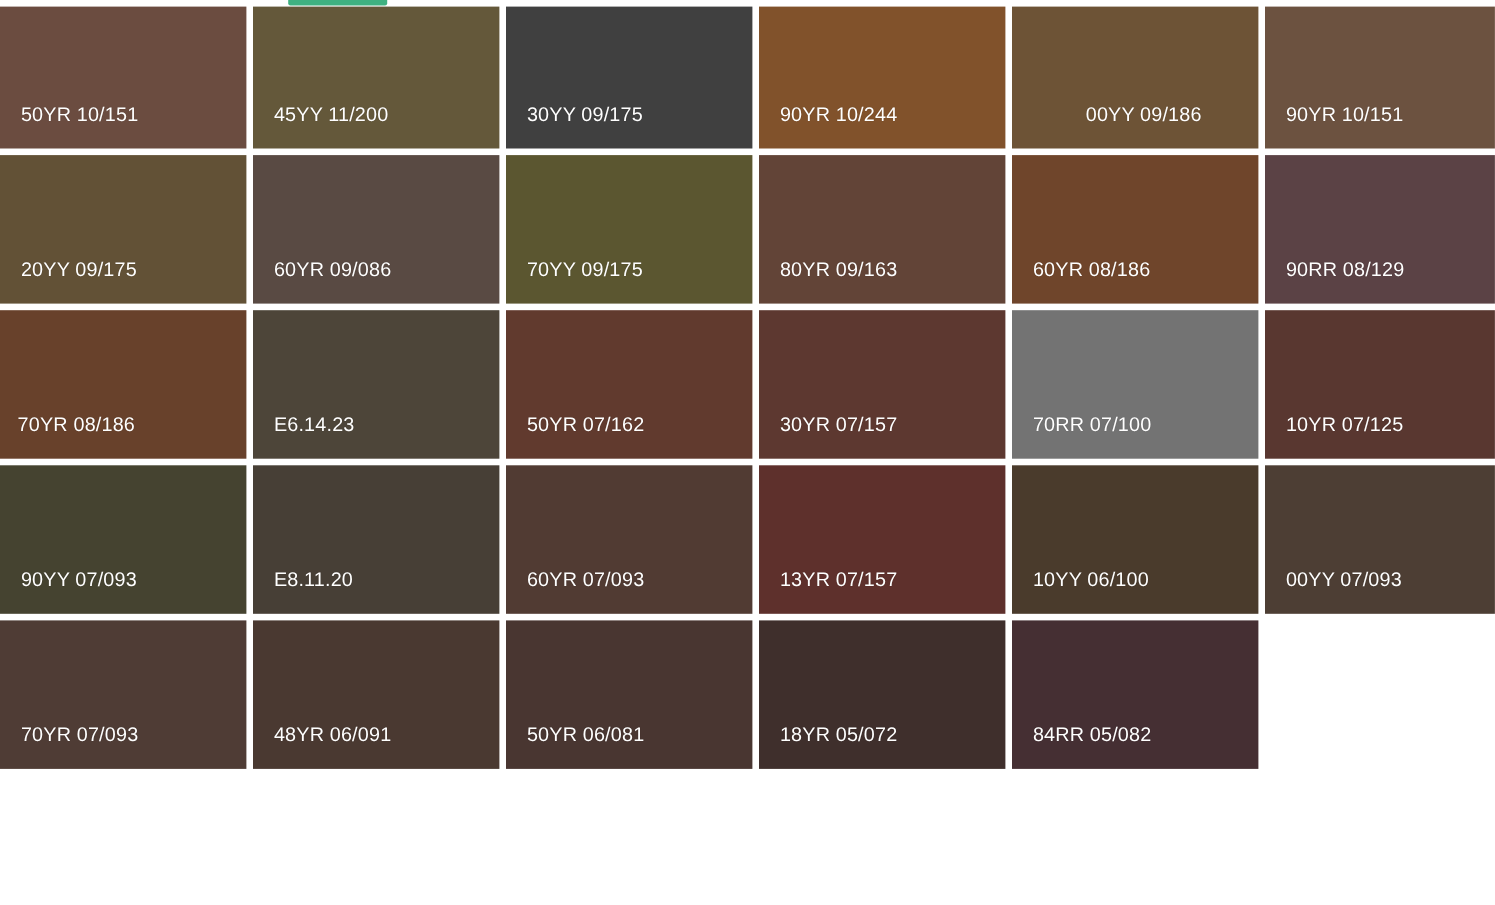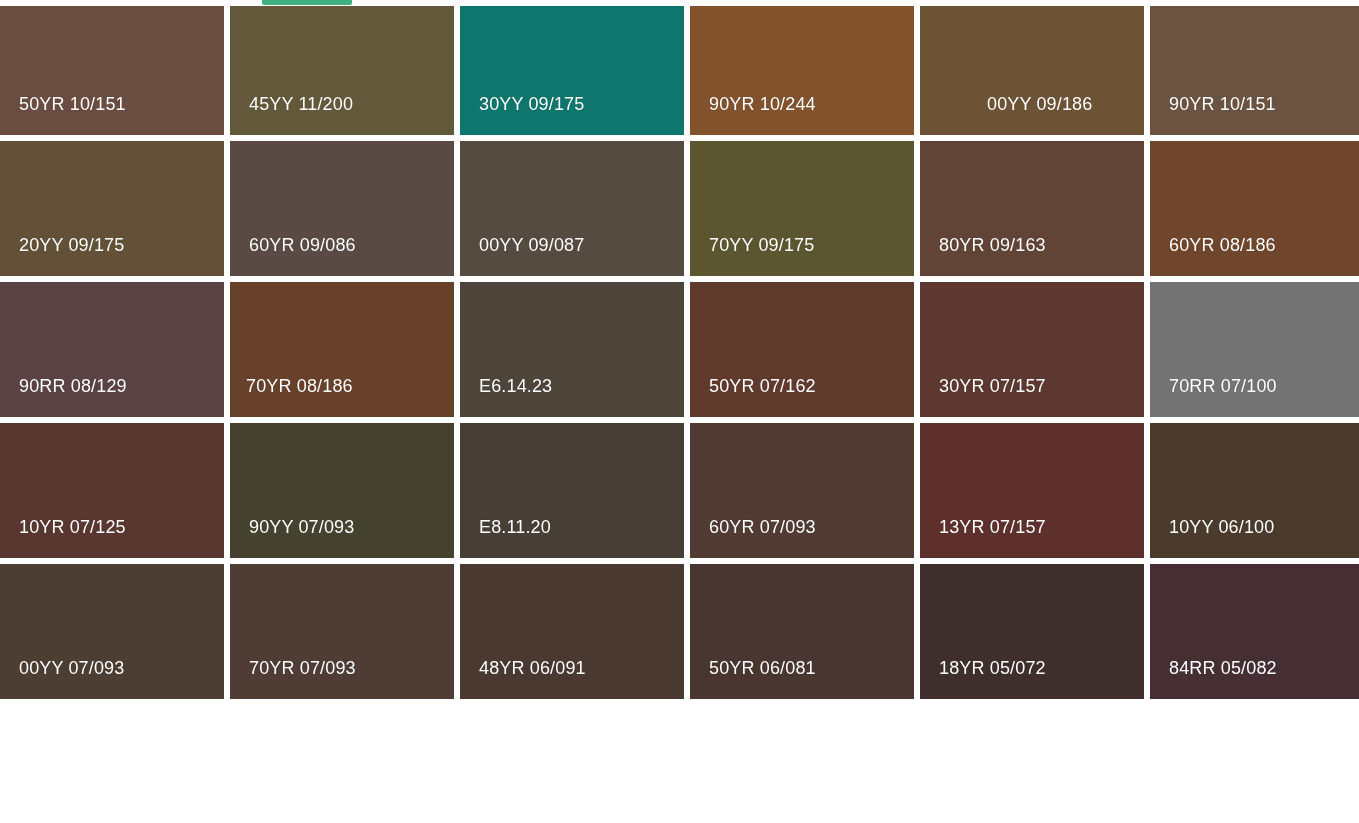--- a/index.html
+++ b/index.html
@@ -70,40 +70,37 @@
 
   <div id="accent-bar" style="left: 262px; width: 90px; background: rgb(63, 177, 129);"></div>
 
   <div id="swatch-grid">
       <div class="swatch" style="background: rgb(107, 76, 64);">
         <span class="swatch-label" style="color: rgb(255, 255, 255);">50YR 10/151</span>
       </div>
       <div class="swatch" style="background: rgb(100, 88, 58);">
         <span class="swatch-label" style="color: rgb(255, 255, 255);">45YY 11/200</span>
       </div>
-      <div class="swatch" style="background: #0f766e;">
+      <div class="swatch" style="background: #404040;">
         <span class="swatch-label" style="color: rgb(255, 255, 255);">30YY 09/175</span>
       </div>
       <div class="swatch" style="background: rgb(129, 82, 43);">
         <span class="swatch-label" style="color: rgb(255, 255, 255);">90YR 10/244</span>
       </div>
       <div class="swatch" style="background: rgb(109, 83, 54); padding-left: 48px;">
         <span class="swatch-label" style="color: rgb(255, 255, 255);">00YY 09/186</span>
       </div>
       <div class="swatch" style="background: rgb(108, 82, 64);">
         <span class="swatch-label" style="color: rgb(255, 255, 255);">90YR 10/151</span>
       </div>
       <div class="swatch" style="background: rgb(98, 81, 54);">
         <span class="swatch-label" style="color: rgb(255, 255, 255);">20YY 09/175</span>
       </div>
       <div class="swatch" style="background: rgb(89, 74, 67);">
         <span class="swatch-label" style="color: rgb(255, 255, 255);">60YR 09/086</span>
-      </div>
-      <div class="swatch" style="background: rgb(86, 75, 64);">
-        <span class="swatch-label" style="color: rgb(255, 255, 255);">00YY 09/087</span>
       </div>
       <div class="swatch" style="background: rgb(91, 86, 48);">
         <span class="swatch-label" style="color: rgb(255, 255, 255);">70YY 09/175</span>
       </div>
       <div class="swatch" style="background: rgb(98, 68, 55);">
         <span class="swatch-label" style="color: rgb(255, 255, 255);">80YR 09/163</span>
       </div>
       <div class="swatch" style="background: rgb(111, 69, 43);">
         <span class="swatch-label" style="color: rgb(255, 255, 255);">60YR 08/186</span>
       </div>

